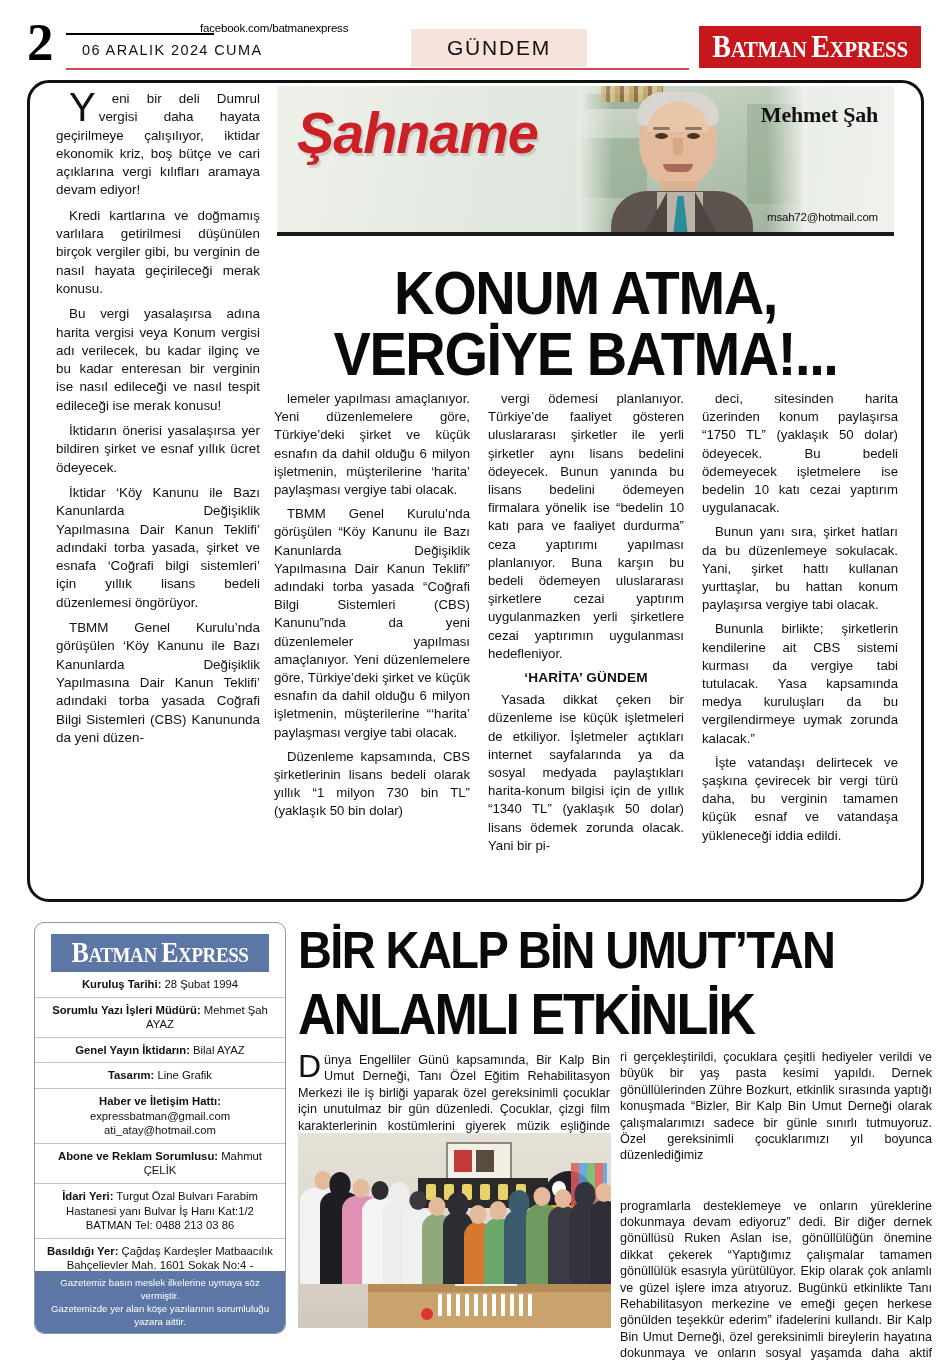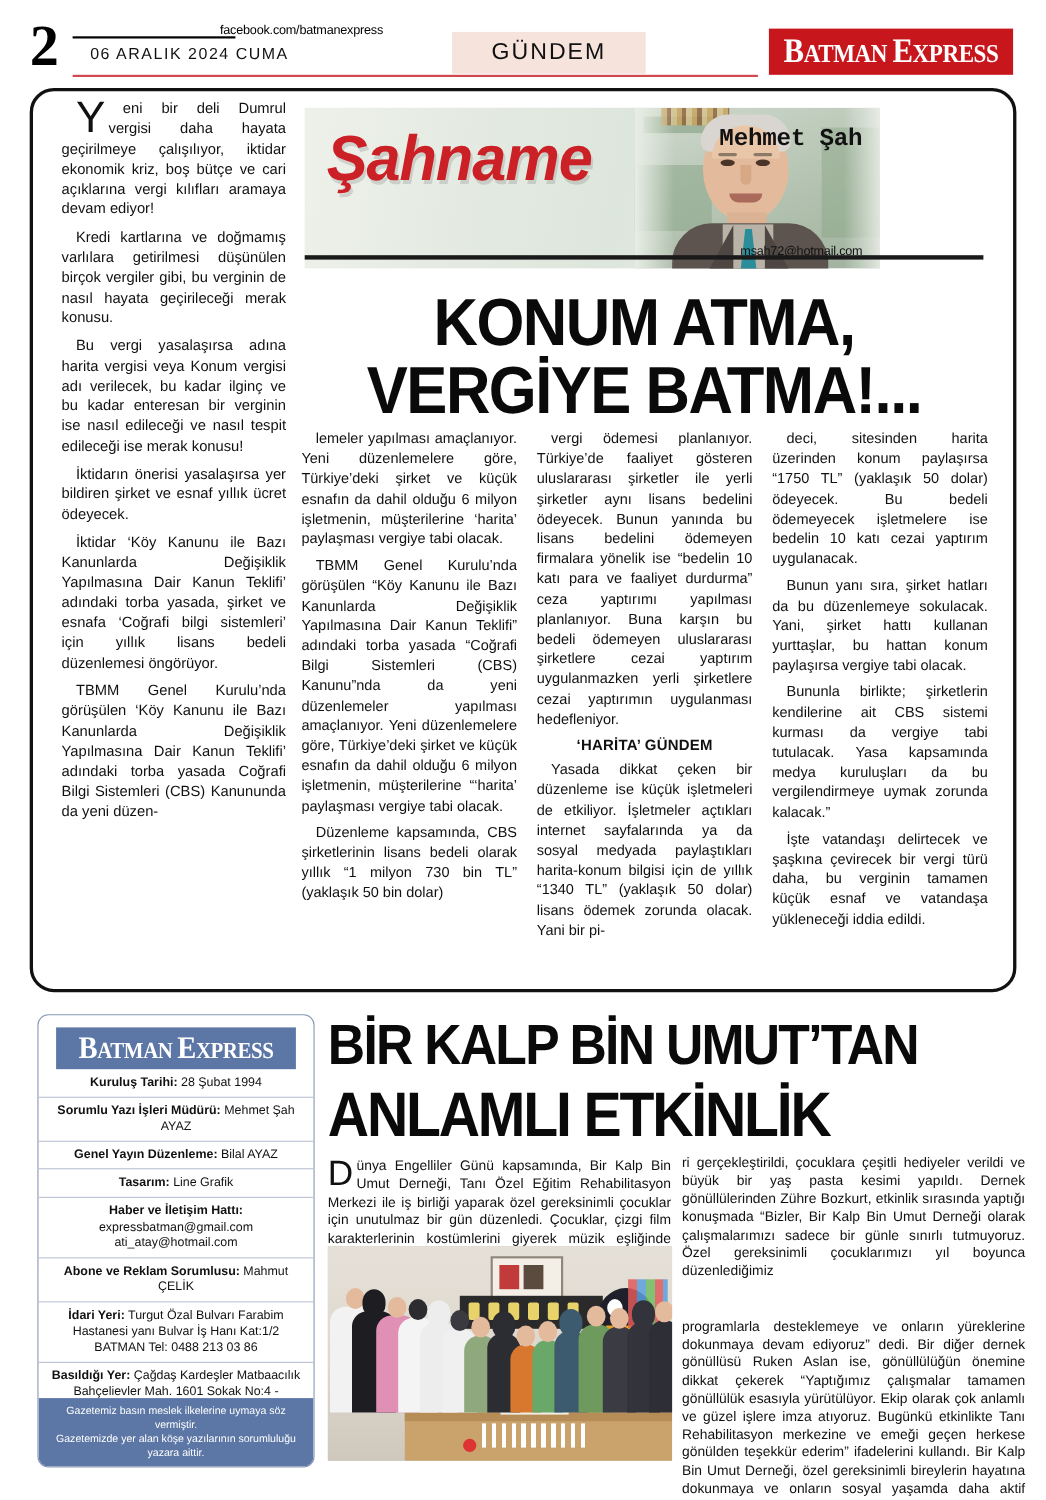--- a/index.html
+++ b/index.html
@@ -74,21 +74,21 @@
   }
   .opinion-col p{margin:0 0 7px 0;text-indent:13px;}
   .opinion-col p.bold{font-weight:bold;}
   .dropcap{
     float:left;font-size:40px;line-height:31px;font-weight:normal;
     padding:2px 3px 0 0;font-family:"Liberation Sans",sans-serif;
   }
 
   
   .banner{
-    position:absolute;left:277px;top:98px;width:523px;height:146px;
+    position:absolute;left:277px;top:86px;width:617px;height:146px;
     overflow:hidden;
     background:linear-gradient(100deg,#eef1ea 0%,#e4eae1 30%,#dde6dc 55%,#f0f2ee 100%);
   }
   .banner-photo{
     position:absolute;left:300px;top:0;width:230px;height:146px;
     overflow:hidden;
   }
   
   .ph-bg{position:absolute;inset:0;background:linear-gradient(160deg,#cfd9cc 0%,#b9c7b6 45%,#9fb29d 100%);}
   .ph-shelf{position:absolute;left:8px;top:8px;width:90px;height:15px;background:#7e9a7c;opacity:.55;}
@@ -118,21 +118,21 @@
     font-family:"Liberation Sans",sans-serif;
     font-weight:bold;font-style:italic;
     font-size:58px;line-height:58px;color:#cc2027;
     letter-spacing:-1px;
     text-shadow:2px 3px 0 rgba(120,120,120,.25);
     transform:scaleX(.96);
     transform-origin:left top;
   }
   .author-first{
     position:absolute;right:16px;top:16px;
-    font-family:Liberation Mono, monospace;
+    font-family:Liberation Serif, serif;
     font-weight:bold;font-size:22px;color:#111;
     text-align:left;letter-spacing:-0.2px;margin-left:40px;
   }
   .author-last{
     position:absolute;right:14px;top:38px;
     font-family:"Liberation Sans",sans-serif;
     font-weight:bold;font-size:48px;line-height:52px;color:#000;
     text-align:right;letter-spacing:-0.5px;
   }
   .author-mail{
@@ -337,21 +337,21 @@
     </div>
   </div>
 
   <div class="imprint">
     <div class="imprint-logo">
       <span><span>B</span><span class="sm">ATMAN </span><span>E</span><span class="sm">XPRESS</span></span>
     </div>
     <div id="imprint-rows">
         <div class="imp-row"><b>Kuruluş Tarihi:</b><span> 28 Şubat 1994</span></div>
         <div class="imp-row"><b>Sorumlu Yazı İşleri Müdürü:</b><span> Mehmet Şah AYAZ</span></div>
-        <div class="imp-row"><b>Genel Yayın Düzenleme:</b><span> Bilal AYAZ</span></div>
+        <div class="imp-row"><b>Genel Yayın İktidarın:</b><span> Bilal AYAZ</span></div>
         <div class="imp-row"><b>Tasarım:</b><span> Line Grafik</span></div>
         <div class="imp-row"><b>Haber ve İletişim Hattı:</b><br><span>expressbatman@gmail.com</span><br><span>ati_atay@hotmail.com</span></div>
         <div class="imp-row"><b>Abone ve Reklam Sorumlusu:</b><span> Mahmut ÇELİK</span></div>
         <div class="imp-row"><b>İdari Yeri:</b><span> Turgut Özal Bulvarı Farabim Hastanesi yanı Bulvar İş Hanı Kat:1/2 BATMAN Tel: 0488 213 03 86</span></div>
         <div class="imp-row"><b>Basıldığı Yer:</b><span> Çağdaş Kardeşler Matbaacılık Bahçelievler Mah. 1601 Sokak No:4  -  BATMAN</span></div>
       </div>
     <div class="imp-note">
       <div>Gazetemiz basın meslek ilkelerine uymaya söz vermiştir.</div>
       <div>Gazetemizde yer alan köşe yazılarının sorumluluğu yazara aittir.</div>
     </div>

